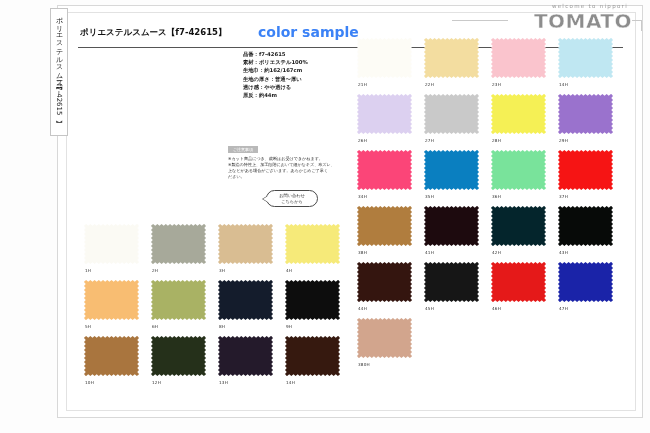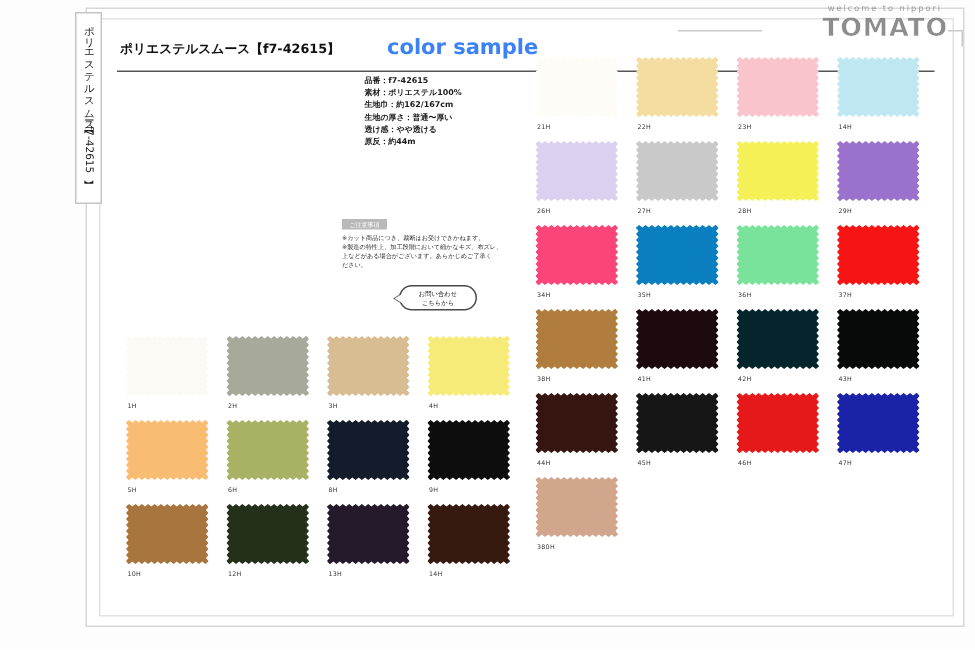--- a/index.html
+++ b/index.html
@@ -34,21 +34,21 @@
   }
 
   
   .brand { position: absolute; right: 8px; top: 1px; width: 132px; height: 28px; }
   .brand-tagline {
     position: absolute; right: 14px; top: 2px;
     font-size: 5.5px; color: #9a9a9a; letter-spacing: 1.3px; white-space: nowrap;
   }
   .brand-word {
     position: absolute; right: 10px; top: 8px;
-    font-size: 17px; font-weight: 800; color: #8d8d8d;
+    font-size: 20px; font-weight: 800; color: #8d8d8d;
     letter-spacing: 0.5px; font-family: "DejaVu Sans", sans-serif;
     -webkit-text-stroke: 0.4px #fff;
   }
   .brand-rule-l { position: absolute; left: -58px; top: 19px; width: 56px; height: 1px; background: #c9c9c9; }
   .brand-rule-r { position: absolute; right: 0px; top: 19px; width: 10px; height: 1px; background: #c9c9c9; }
   .brand-rule-v { position: absolute; right: 0px; top: 19px; width: 1px; height: 11px; background: #c9c9c9; }
 
   
   .title-row {
     position: absolute; left: 78px; top: 24px; width: 545px; height: 24px;

